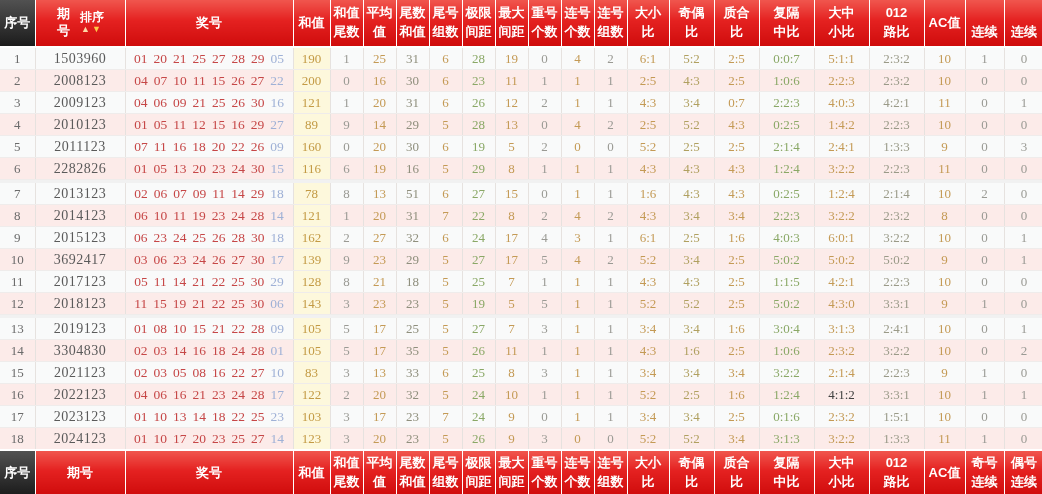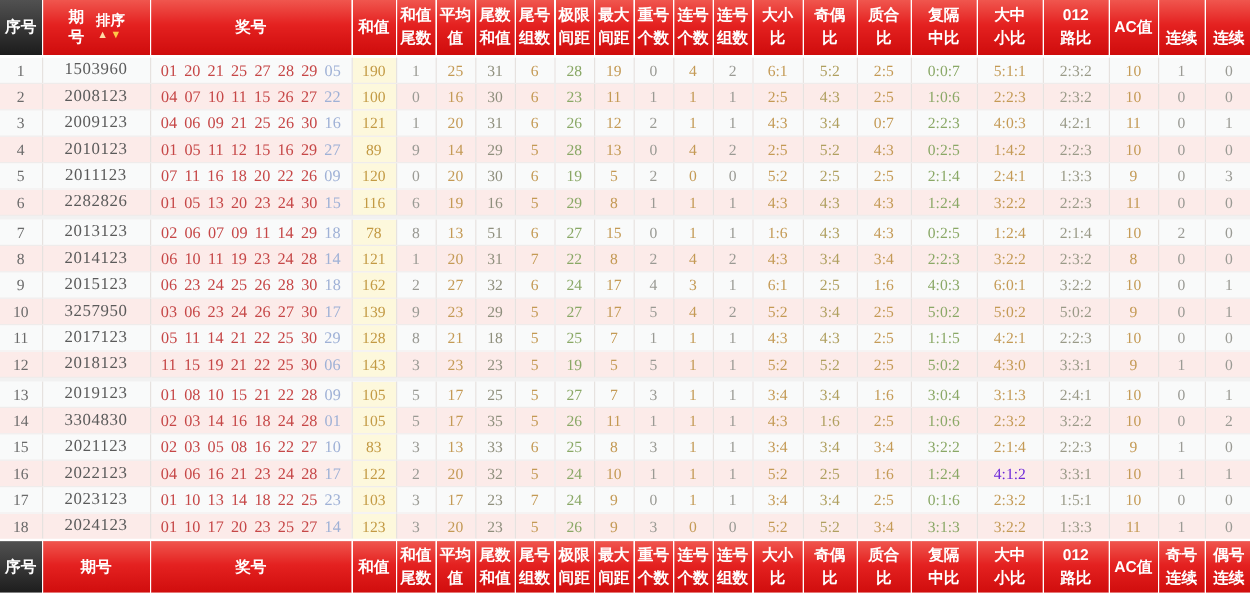--- a/index.html
+++ b/index.html
@@ -138,21 +138,21 @@
           <td style="color: rgb(196, 154, 85);">5:1:1</td>
           <td style="color: rgb(154, 154, 136);">2:3:2</td>
           <td style="color: rgb(196, 154, 85);">10</td>
           <td style="color: rgb(154, 154, 148);">1</td>
           <td style="color: rgb(154, 154, 148);">0</td>
         </tr>
         <tr class="even">
           <td class="c-seq">2</td>
           <td class="c-period">2008123</td>
           <td class="nums"><span class="red-ball">04</span><span class="red-ball">07</span><span class="red-ball">10</span><span class="red-ball">11</span><span class="red-ball">15</span><span class="red-ball">26</span><span class="red-ball">27</span><span class="blue-ball">22</span></td>
-          <td class="c-sum">100</td>
+          <td class="c-sum">200</td>
           <td style="color: rgb(154, 154, 148);">0</td>
           <td style="color: rgb(196, 154, 85);">16</td>
           <td style="color: rgb(143, 143, 125);">30</td>
           <td style="color: rgb(196, 154, 85);">6</td>
           <td style="color: rgb(138, 168, 102);">23</td>
           <td style="color: rgb(196, 154, 85);">11</td>
           <td style="color: rgb(154, 154, 148);">1</td>
           <td style="color: rgb(196, 154, 85);">1</td>
           <td style="color: rgb(154, 154, 148);">1</td>
           <td style="color: rgb(196, 154, 85);">2:5</td>
@@ -210,21 +210,21 @@
           <td style="color: rgb(196, 154, 85);">1:4:2</td>
           <td style="color: rgb(154, 154, 136);">2:2:3</td>
           <td style="color: rgb(196, 154, 85);">10</td>
           <td style="color: rgb(154, 154, 148);">0</td>
           <td style="color: rgb(154, 154, 148);">0</td>
         </tr>
         <tr class="odd">
           <td class="c-seq">5</td>
           <td class="c-period">2011123</td>
           <td class="nums"><span class="red-ball">07</span><span class="red-ball">11</span><span class="red-ball">16</span><span class="red-ball">18</span><span class="red-ball">20</span><span class="red-ball">22</span><span class="red-ball">26</span><span class="blue-ball">09</span></td>
-          <td class="c-sum">120</td>
+          <td class="c-sum">160</td>
           <td style="color: rgb(154, 154, 148);">0</td>
           <td style="color: rgb(196, 154, 85);">20</td>
           <td style="color: rgb(143, 143, 125);">30</td>
           <td style="color: rgb(196, 154, 85);">6</td>
           <td style="color: rgb(138, 168, 102);">19</td>
           <td style="color: rgb(196, 154, 85);">5</td>
           <td style="color: rgb(154, 154, 148);">2</td>
           <td style="color: rgb(196, 154, 85);">0</td>
           <td style="color: rgb(154, 154, 148);">0</td>
           <td style="color: rgb(196, 154, 85);">5:2</td>
@@ -331,21 +331,21 @@
           <td style="color: rgb(196, 154, 85);">1:6</td>
           <td style="color: rgb(138, 168, 102);">4:0:3</td>
           <td style="color: rgb(196, 154, 85);">6:0:1</td>
           <td style="color: rgb(154, 154, 136);">3:2:2</td>
           <td style="color: rgb(196, 154, 85);">10</td>
           <td style="color: rgb(154, 154, 148);">0</td>
           <td style="color: rgb(154, 154, 148);">1</td>
         </tr>
         <tr class="even">
           <td class="c-seq">10</td>
-          <td class="c-period">3257950</td>
+          <td class="c-period">3692417</td>
           <td class="nums"><span class="red-ball">03</span><span class="red-ball">06</span><span class="red-ball">23</span><span class="red-ball">24</span><span class="red-ball">26</span><span class="red-ball">27</span><span class="red-ball">30</span><span class="blue-ball">17</span></td>
           <td class="c-sum">139</td>
           <td style="color: rgb(154, 154, 148);">9</td>
           <td style="color: rgb(196, 154, 85);">23</td>
           <td style="color: rgb(143, 143, 125);">29</td>
           <td style="color: rgb(196, 154, 85);">5</td>
           <td style="color: rgb(138, 168, 102);">27</td>
           <td style="color: rgb(196, 154, 85);">17</td>
           <td style="color: rgb(154, 154, 148);">5</td>
           <td style="color: rgb(196, 154, 85);">4</td>
@@ -494,21 +494,21 @@
           <td style="color: rgb(196, 154, 85);">5</td>
           <td style="color: rgb(138, 168, 102);">24</td>
           <td style="color: rgb(196, 154, 85);">10</td>
           <td style="color: rgb(154, 154, 148);">1</td>
           <td style="color: rgb(196, 154, 85);">1</td>
           <td style="color: rgb(154, 154, 148);">1</td>
           <td style="color: rgb(196, 154, 85);">5:2</td>
           <td style="color: rgb(176, 160, 96);">2:5</td>
           <td style="color: rgb(196, 154, 85);">1:6</td>
           <td style="color: rgb(138, 168, 102);">1:2:4</td>
-          <td style="color: #6d28d9;">4:1:2</td>
+          <td style="color: #404040;">4:1:2</td>
           <td style="color: rgb(154, 154, 136);">3:3:1</td>
           <td style="color: rgb(196, 154, 85);">10</td>
           <td style="color: rgb(154, 154, 148);">1</td>
           <td style="color: rgb(154, 154, 148);">1</td>
         </tr>
         <tr class="odd">
           <td class="c-seq">17</td>
           <td class="c-period">2023123</td>
           <td class="nums"><span class="red-ball">01</span><span class="red-ball">10</span><span class="red-ball">13</span><span class="red-ball">14</span><span class="red-ball">18</span><span class="red-ball">22</span><span class="red-ball">25</span><span class="blue-ball">23</span></td>
           <td class="c-sum">103</td>

